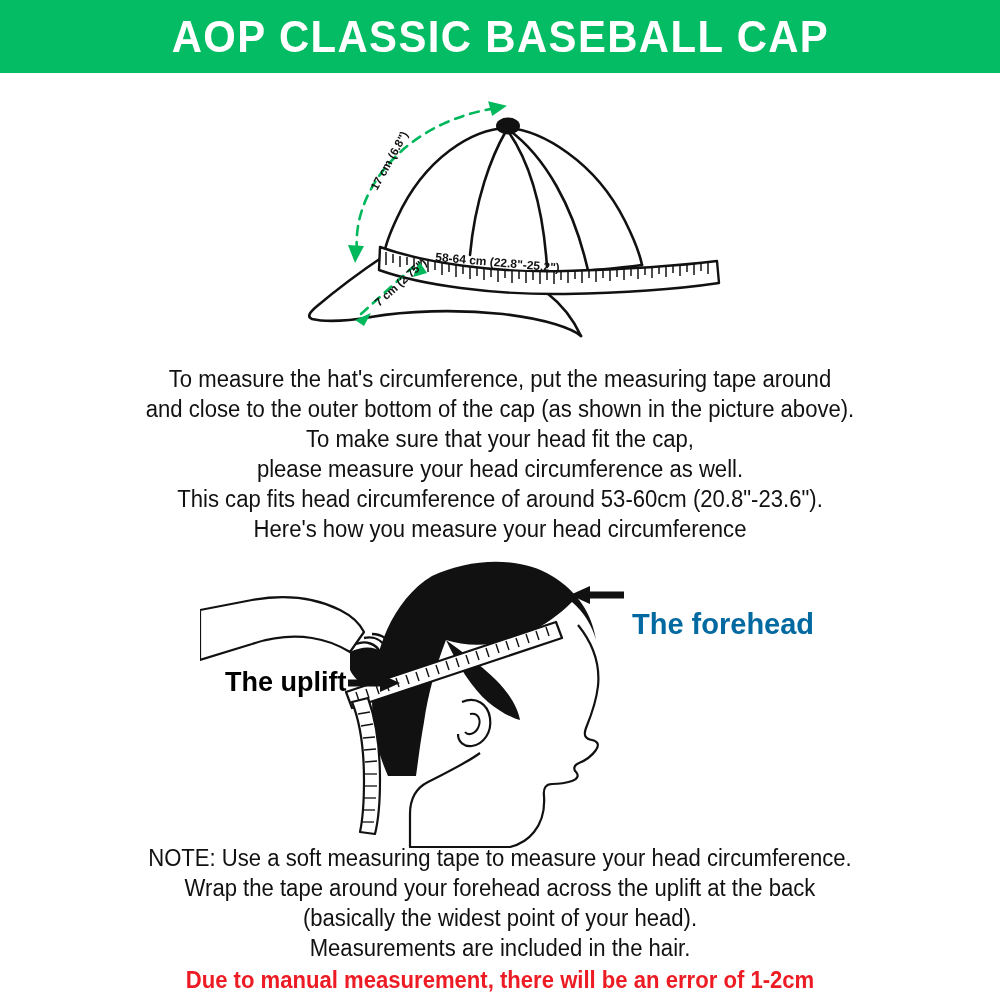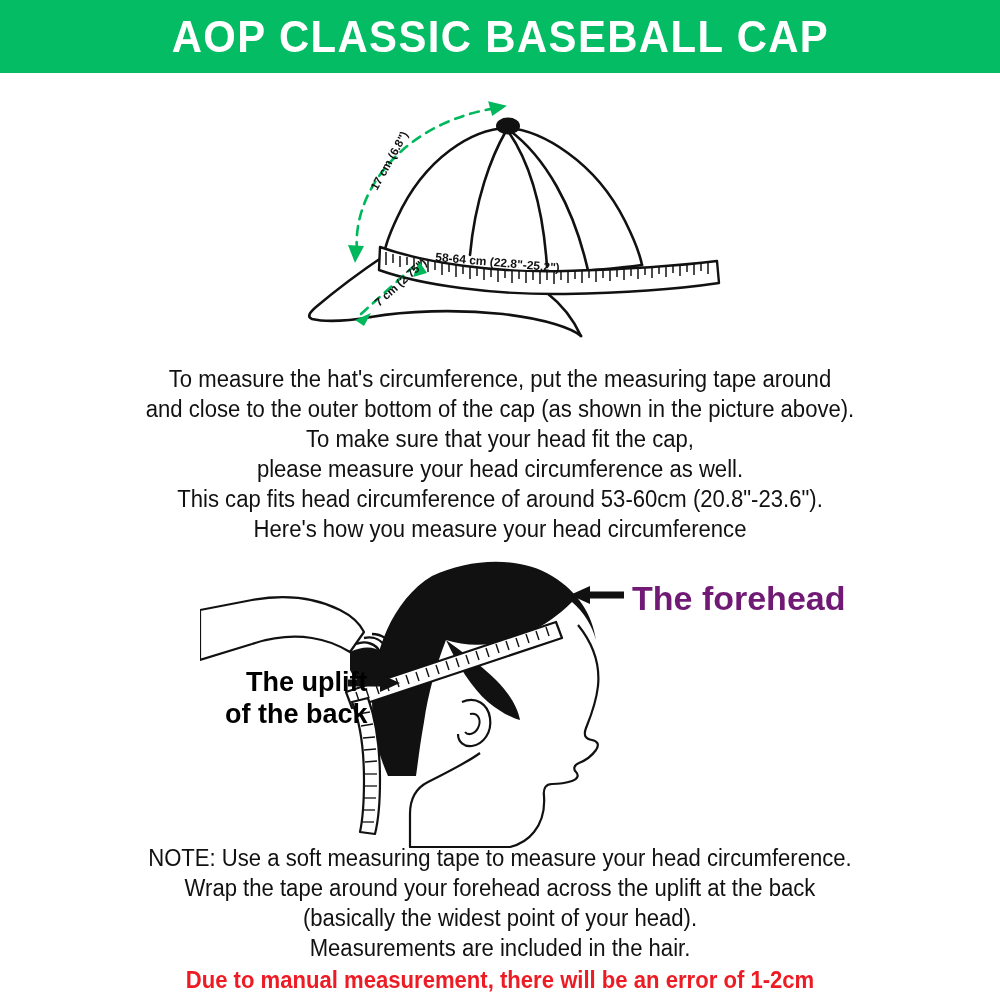--- a/index.html
+++ b/index.html
@@ -52,22 +52,22 @@
   }
   .body-copy div { white-space:nowrap; }
 
   
   .head-figure {
     position:absolute; left:200px; top:548px;
     width:620px; height:300px;
   }
 
   .label-forehead {
-    position:absolute; left:632px; top:579px;
-    font-size:34px; font-weight:bold; color:#701a75;
+    position:absolute; left:632px; top:608px;
+    font-size:29px; font-weight:bold; color:#0369a1;
     white-space:nowrap; line-height:1.15;
     font-family:"Liberation Sans", sans-serif;
   }
   .label-uplift {
     position:absolute; left:225px; top:666px;
     font-size:27px; font-weight:bold; color:#000;
     text-align:right; line-height:32px;
     font-family:"Liberation Sans", sans-serif;
   }
 
@@ -289,21 +289,20 @@
         <line x1="148" y1="135" x2="184" y2="135" stroke="#111" stroke-width="7"></line>
         <polygon points="200,135 180,126 180,144" fill="#111"></polygon>
       </g>
     </svg>
   </div>
 
   <div class="label-forehead">The forehead</div>
 
   <div class="label-uplift">
     <div>The uplift</div>
-    <div>of the back</div>
   </div>
 
   <div class="note-copy">
     <div>NOTE: Use a soft measuring tape to measure your head circumference.</div>
     <div>Wrap the tape around your forehead across the uplift at the back</div>
     <div>(basically the widest point of your head).</div>
     <div>Measurements are included in the hair.</div>
     <div class="note-warning">Due to manual measurement, there will be an error of 1-2cm</div>
   </div>
 

